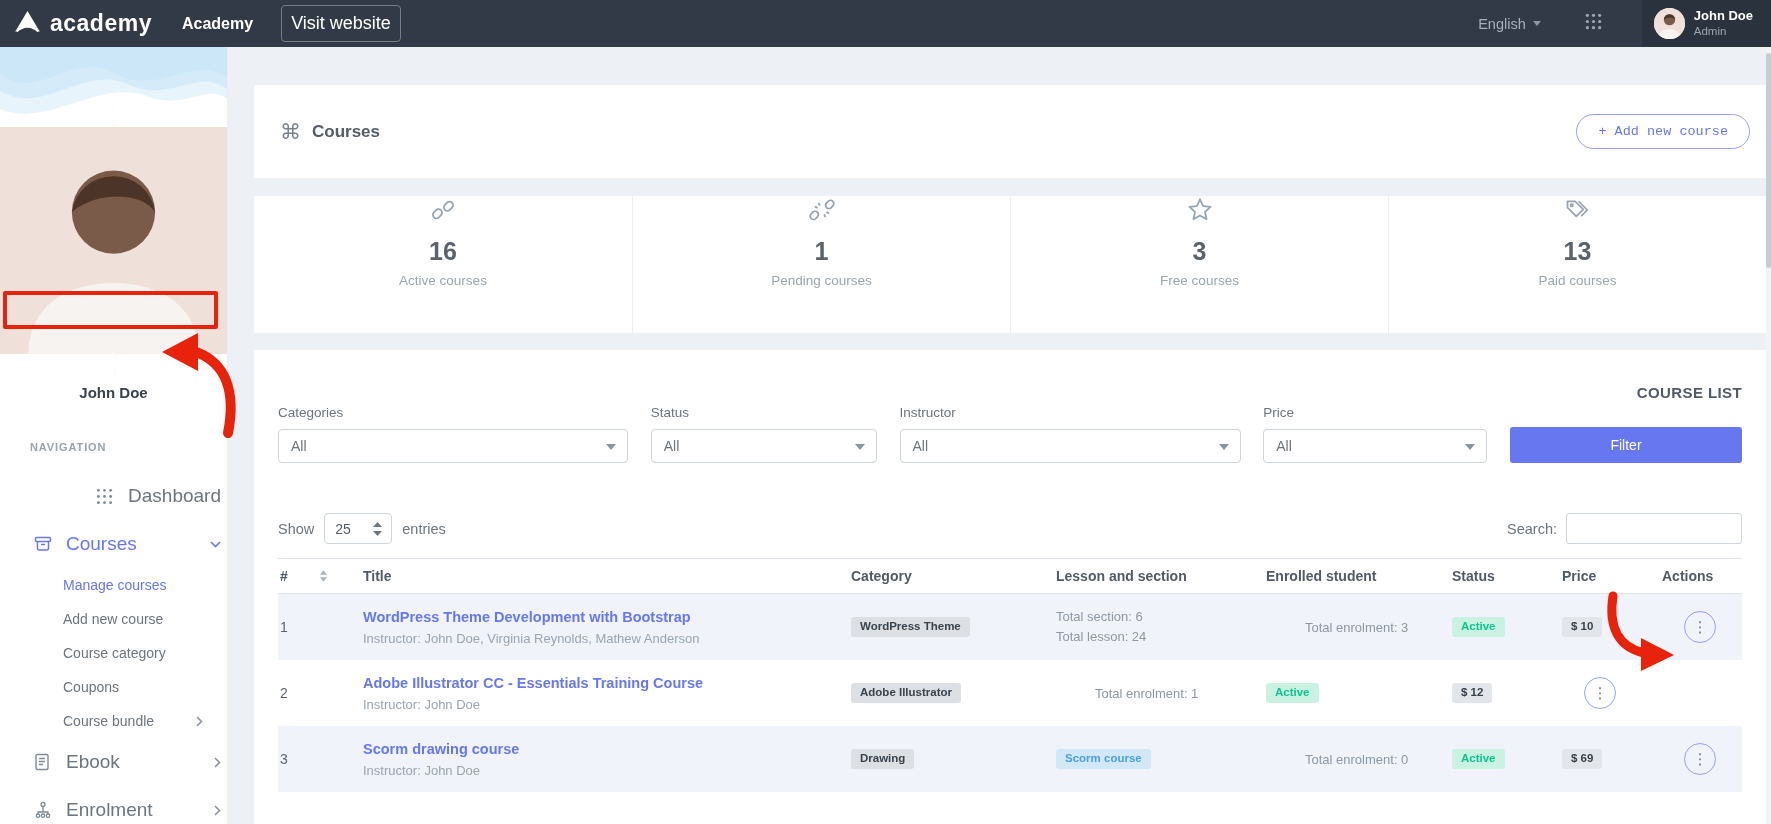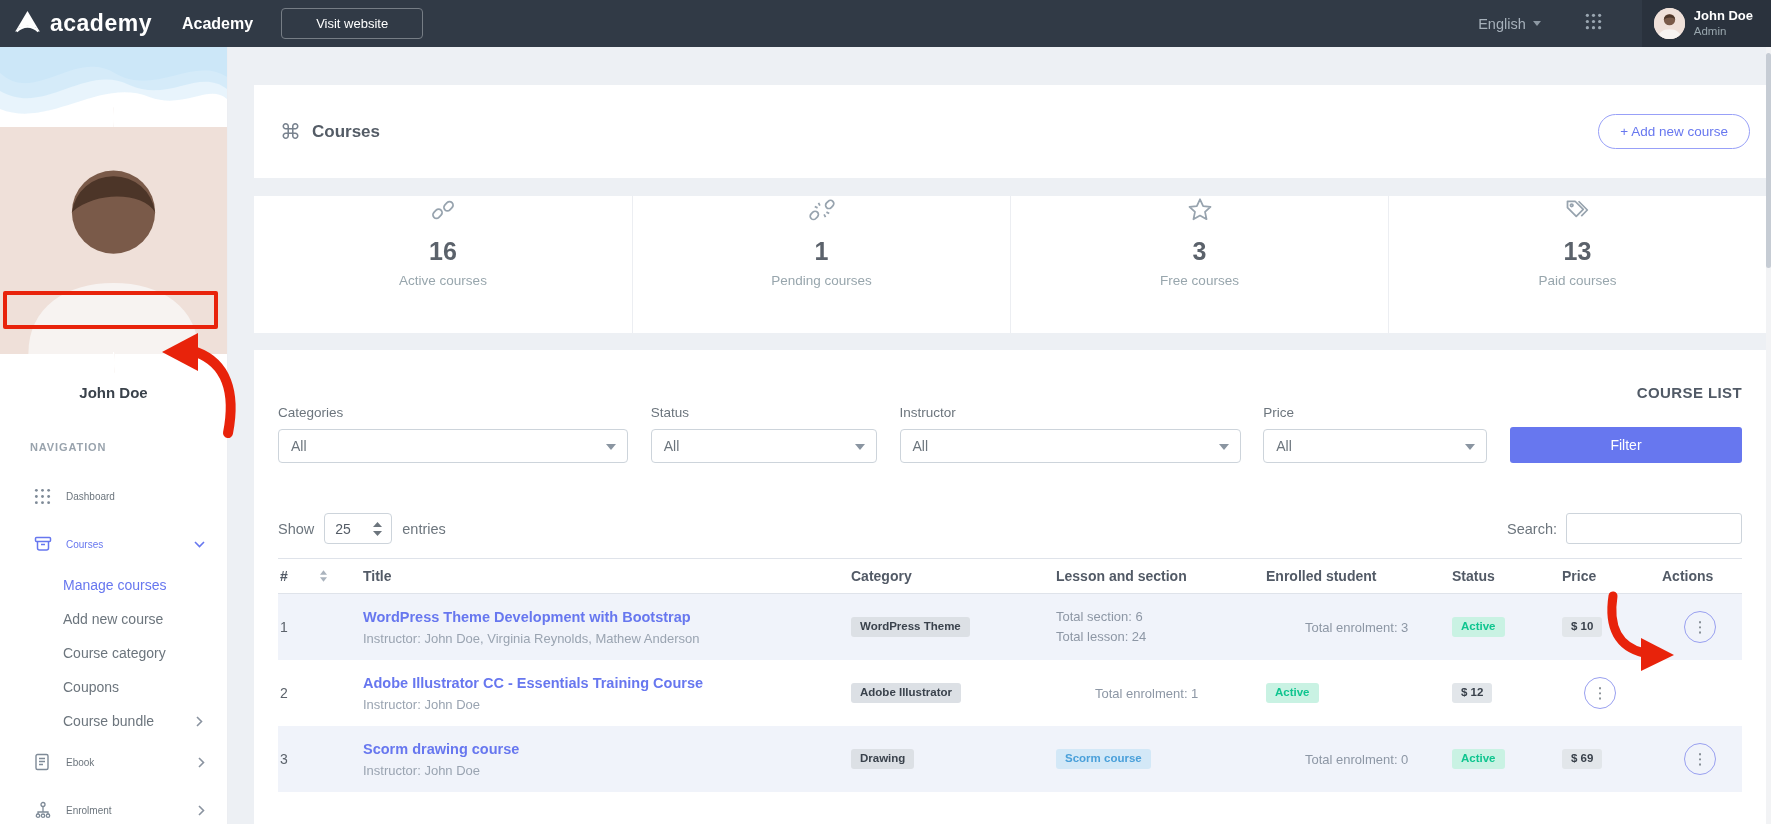--- a/index.html
+++ b/index.html
@@ -4,21 +4,21 @@
 <style>
   * { margin:0; padding:0; box-sizing:border-box; }
   body { background:#dfe3e8; font-family:"Liberation Sans", sans-serif; }
   .page { position:relative; width:1771px; height:824px; background:#edf0f4; overflow:hidden; }
 
   
   .topbar { position:relative; display:flex; align-items:center; height:47px; background:#313a46; color:#fff; padding-left:14px; z-index:10; }
   .brand { display:flex; align-items:center; gap:9px; cursor:pointer; }
   .brand-text { font-size:23px; font-weight:600; letter-spacing:.5px; color:#fff; }
   .app-name { margin-left:30px; font-size:16px; font-weight:700; }
-  .visit-btn { margin-left:28px; background:transparent; border:1px solid #767d85; color:#fff; font-size:13px; padding:7px 34px; border-radius:4px; font-family:inherit; cursor:pointer; }
+  .visit-btn { margin-left:28px; background:transparent; border:1px solid #767d85; color:#fff; font-size:18px; padding:7px 9px; border-radius:4px; font-family:inherit; cursor:pointer; }
   .topbar-right { margin-left:auto; display:flex; align-items:center; height:100%; }
   .lang { display:flex; align-items:center; gap:7px; color:#a6b0ba; font-size:14.5px; cursor:pointer; }
   .caret-down-sm { width:0; height:0; border-left:4px solid transparent; border-right:4px solid transparent; border-top:5px solid #8d98a3; }
   .apps-btn { margin-left:44px; margin-right:40px; cursor:pointer; display:flex; }
   .user-block { background:#2a323d; height:100%; display:flex; align-items:center; gap:9px; padding:0 18px 0 12px; cursor:pointer; }
   .avatar { border-radius:50%; overflow:hidden; background:#f0e2db; flex-shrink:0; }
   .avatar svg { display:block; width:100%; height:100%; }
   .avatar.sm { width:31px; height:31px; }
   .avatar.lg { width:46px; height:46px; }
   .user-text { line-height:1.25; }
@@ -29,36 +29,36 @@
   .body-wrap { display:flex; height:777px; }
 
   
   .sidebar { position:relative; width:228px; background:#fff; flex-shrink:0; border-right:1px solid #eceef2; }
   .wave { position:absolute; top:0; left:0; width:100%; height:86px; pointer-events:none; }
   .profile { position:relative; text-align:center; padding-top:62px; }
   .profile .avatar.lg { margin:0 auto; border:2px solid #fff; }
   .profile-name { margin-top:12px; font-size:15px; font-weight:700; color:#3a424b; }
   .nav-label { margin:40px 0 0 30px; font-size:11px; font-weight:700; color:#99a3ad; letter-spacing:.9px; }
   .nav { margin-top:19px; }
-  .nav-item { display:flex; align-items:center; height:48px; padding:0 22px 0 34px; font-size:10px; color:#6c757d; cursor:pointer; text-decoration:none; }
+  .nav-item { display:flex; align-items:center; height:48px; padding:0 6px 0 34px; font-size:19px; color:#6c757d; cursor:pointer; text-decoration:none;justify-content:flex-end; }
   .nav-item .ni-icon { width:19px; height:19px; margin-right:13px; flex-shrink:0; display:flex; align-items:center; }
   .nav-item.accent { color:#6777ef; }
   .nav-item .chev { margin-left:auto; display:flex; }
   .sub-item { display:flex; align-items:center; height:34px; padding:0 24px 0 63px; font-size:14px; color:#6c757d; cursor:pointer; text-decoration:none; }
   .sub-item.accent { color:#6777ef; }
   .sub-item .chev { margin-left:auto; display:flex; }
 
   
   .main { flex:1; min-width:0; padding:38px 5px 0 26px; display:flex; flex-direction:column; }
   .card { background:#fff; }
   .page-header { height:93px; display:flex; align-items:center; padding:0 16px 0 26px; margin-bottom:18px; }
   .title-wrap { display:flex; align-items:center; gap:11px; }
   .cmd-glyph { font-size:21px; color:#78828e; }
   .page-title { font-size:17px; font-weight:700; color:#545c66; }
-  .add-course-btn { margin-left:auto; background:#fff; border:1px solid #98a0f8; color:#6777ef; font-size:13.5px; padding:9px 21px; border-radius:18px; font-family:Liberation Sans, sans-serif; cursor:pointer; }
+  .add-course-btn { margin-left:auto; background:#fff; border:1px solid #98a0f8; color:#6777ef; font-size:13.5px; padding:9px 21px; border-radius:18px; font-family:Liberation Mono, monospace; cursor:pointer; }
 
   .stats { display:grid; grid-template-columns:repeat(4,1fr); height:137px; margin-bottom:17px; }
   .stat { display:flex; flex-direction:column; align-items:center; justify-content:flex-start; }
   .stat + .stat { border-left:1px solid #eceef2; }
   .stat-num { margin-top:9px; font-size:25px; font-weight:700; color:#5b626b; }
   .stat-lbl { margin-top:7px; font-size:13.5px; color:#98a6ad; }
 
   .course-card { flex:1; padding:34px 24px 0 24px; }
   .cl-heading { font-size:15px; font-weight:700; color:#515a66; letter-spacing:.4px; margin-bottom:4px;text-align:right; }
 

